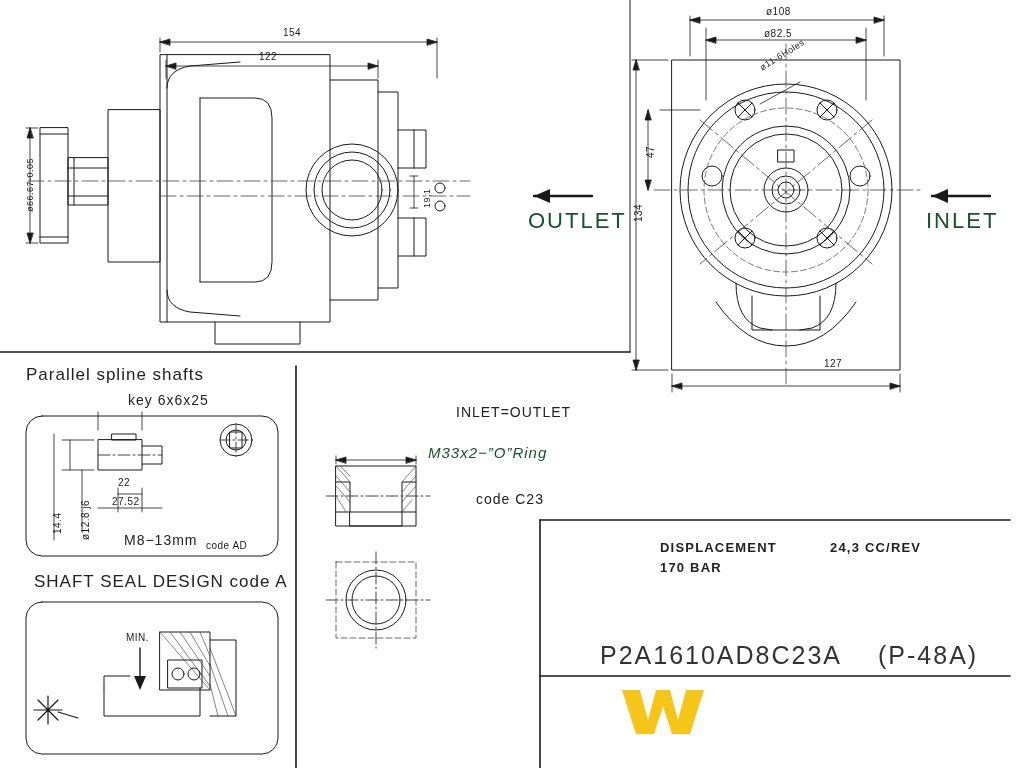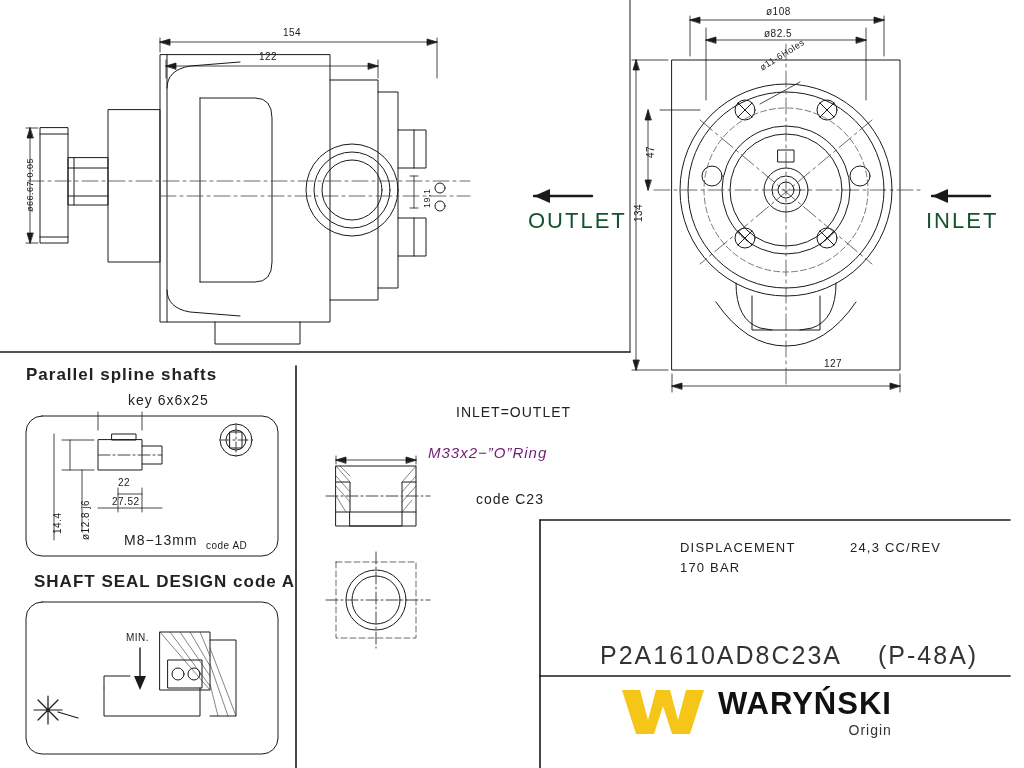--- a/index.html
+++ b/index.html
@@ -41,32 +41,31 @@
   }
   .big {
     font-size: 22px;
     letter-spacing: 2px;
     color: #14532d;
   }
   .sec-title {
     font-size: 17px;
     letter-spacing: 1px;
     color: #222;
-    font-weight: bold;
   }
   .mid {
     font-size: 14px;
     letter-spacing: 1px;
     color: #222;
   }
   .mid-i {
     font-size: 15px;
     font-style: italic;
     letter-spacing: 1px;
-    color: #701a75;
+    color: #14532d;
   }
   .spec {
     font-size: 13px;
     letter-spacing: 1.2px;
     color: #222;
   }
   .partno {
     font-size: 25px;
     letter-spacing: 2px;
     color: #333;
@@ -100,22 +99,23 @@
     color: #111;
   }
   .brand-sub {
     font-size: 14px;
     color: #333;
     margin-top: 4px;
     letter-spacing: 1px;
   }
   .specs-table {
     position: absolute;
-    left: 680px;
+    left: 660px;
     top: 538px;
+    font-weight: bold;
   }
   .specs-row {
     display: flex;
     line-height: 1.55;
   }
   .specs-name {
     width: 170px;
   }
   .specs-val {
     width: 150px;
@@ -414,19 +414,15 @@
     </div>
   </div>
 
   <div class="lbl partno" style="left:600px; top:641px;">P2A1610AD8C23A</div>
   <div class="lbl partno" style="left:878px; top:641px;">(P-48A)</div>
 
   <div class="brand">
     <svg class="brand-mark" viewBox="0 0 86 52">
       <path d="M2 4 L20 4 L28 34 L36 4 L50 4 L58 34 L66 4 L84 4 L70 48 L52 48 L43 20 L34 48 L16 48 Z" fill="#F5C518"></path>
     </svg>
-    <div class="brand-text">
-      <span class="brand-name">WARYŃSKI</span>
-      <span class="brand-sub">Origin</span>
-    </div>
   </div>
 
 </div>
 
 </body></html>

